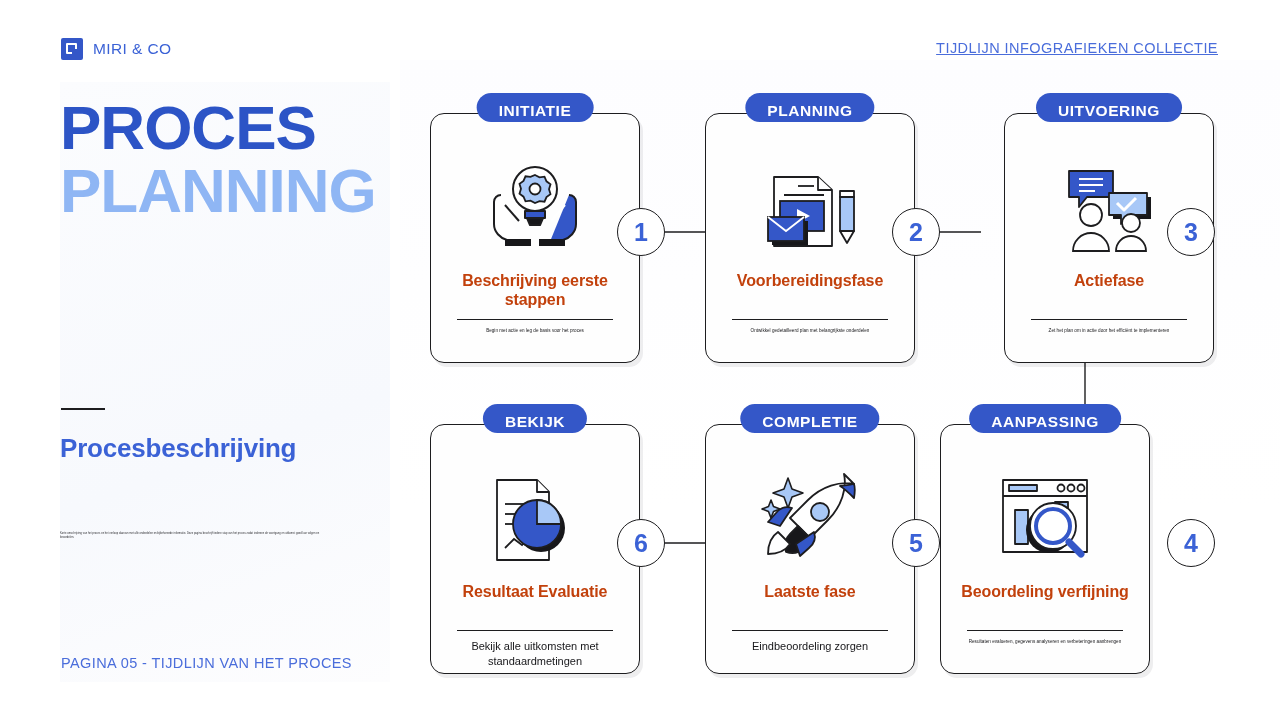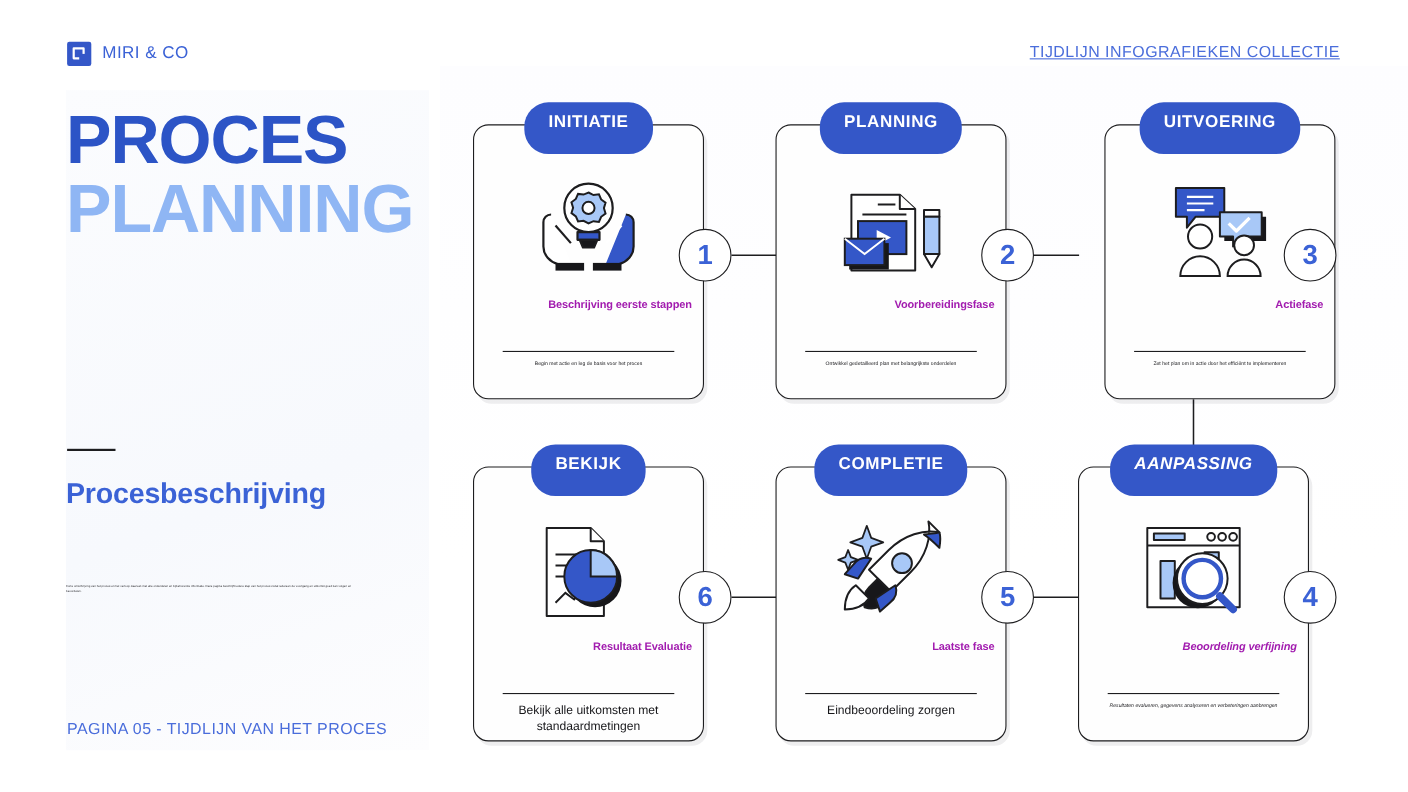--- a/index.html
+++ b/index.html
@@ -101,34 +101,34 @@
     box-shadow: 3px 4px 0 rgba(20,20,25,.07);
     box-sizing: border-box;
   }
   .badge {
     position: absolute; left: 50%; top: -21px;
     transform: translateX(-50%);
     background: #3457c8;
     color: #ffffff;
     font-size: 15.5px; font-weight: bold;
     letter-spacing: .55px;
-    padding: 9px 22px 20px;
+    padding: 9px 22px 2px;
     border-radius: 22px;
     white-space: nowrap;
     box-sizing: border-box;
   }
   .art {
     position: absolute; left: 0; top: 38px;
     width: 100%; height: 110px;
     display: flex; align-items: center; justify-content: center;
   }
   .card-title {
     position: absolute; left: 10px; right: 10px; top: 158px;
-    text-align: right;
-    color: #a21caf; font-size: 10px; font-weight: bold;
+    text-align: center;
+    color: #c2410c; font-size: 16px; font-weight: bold;
     line-height: 1.18;
     letter-spacing: -.1px;
   }
   .divider {
     position: absolute; left: 26px; right: 26px; top: 205px;
     height: 1.3px; background: #1d1d1f;
   }
   .card-desc {
     position: absolute; left: 14px; right: 14px; top: 214px;
     text-align: center; color: #17171a;
@@ -310,21 +310,21 @@
           <circle cx="66" cy="42" r="9" fill="#a8c8f7"></circle>
         </g>
       </svg>
     </div>
     <div class="card-title">Laatste fase</div>
     <div class="divider"></div>
     <div class="card-desc desc-md">Eindbeoordeling zorgen</div>
   </div>
   <div class="num" style="left:892px; top:519px;">5</div>
 
-  <div class="card" style="left:980px; top:424px;font-style:italic;">
+  <div class="card" style="left:940px; top:424px;">
     <div class="badge">AANPASSING</div>
     <div class="art">
       <svg width="112" height="96" viewBox="0 0 112 96">
         <g stroke="#1d1d1f" stroke-width="1.8" stroke-linejoin="round">
           <rect x="14" y="10" width="84" height="72" fill="#ffffff"></rect>
           <line x1="14" y1="26" x2="98" y2="26"></line>
           <rect x="20" y="15" width="28" height="6" fill="#a8c8f7"></rect>
           <g fill="#ffffff">
             <circle cx="72" cy="18" r="3.5"></circle>
               <circle cx="82" cy="18" r="3.5"></circle>

